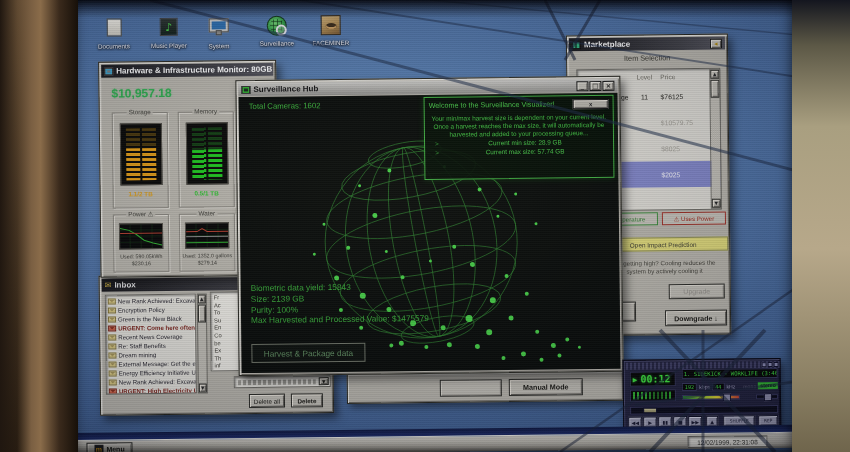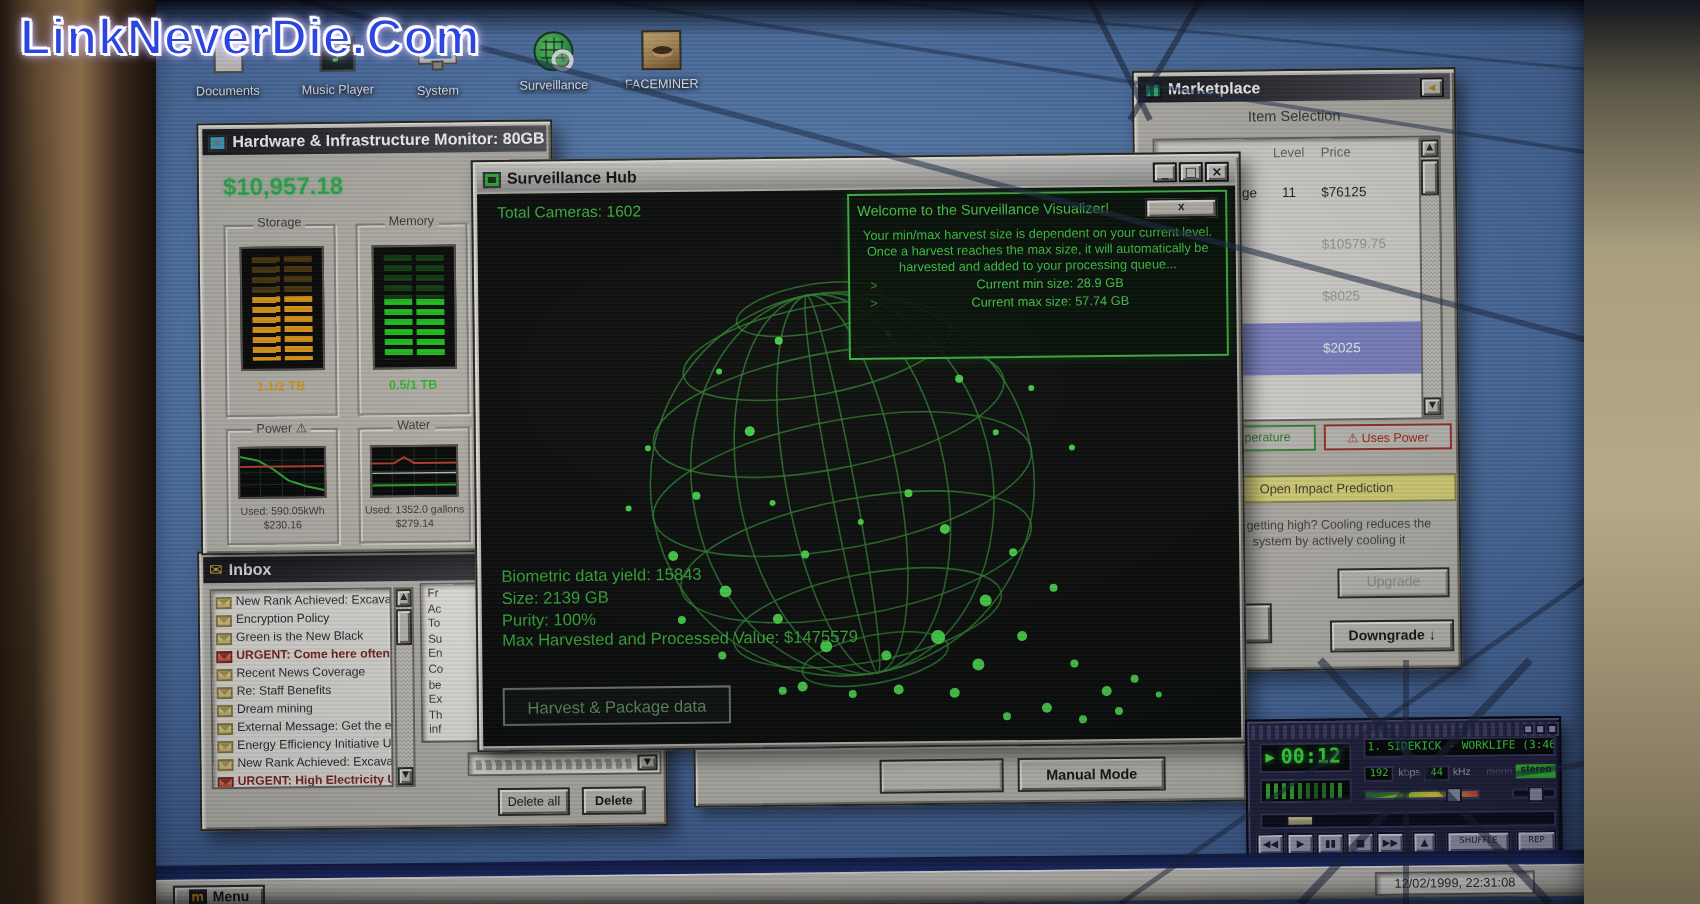--- a/index.html
+++ b/index.html
@@ -555,15 +555,14 @@
         <span>Menu</span>
       </div>
       <div class="clock sunken">12/02/1999, 22:31:08</div>
     </div>
 
   </div>
 
   <div class="crt"></div>
   <div class="wall-left"></div>
   <div class="wall-right"></div>
-  <div class="watermark">LinkNeverDie.Com</div>
 
 </div>
 
 </body></html>

